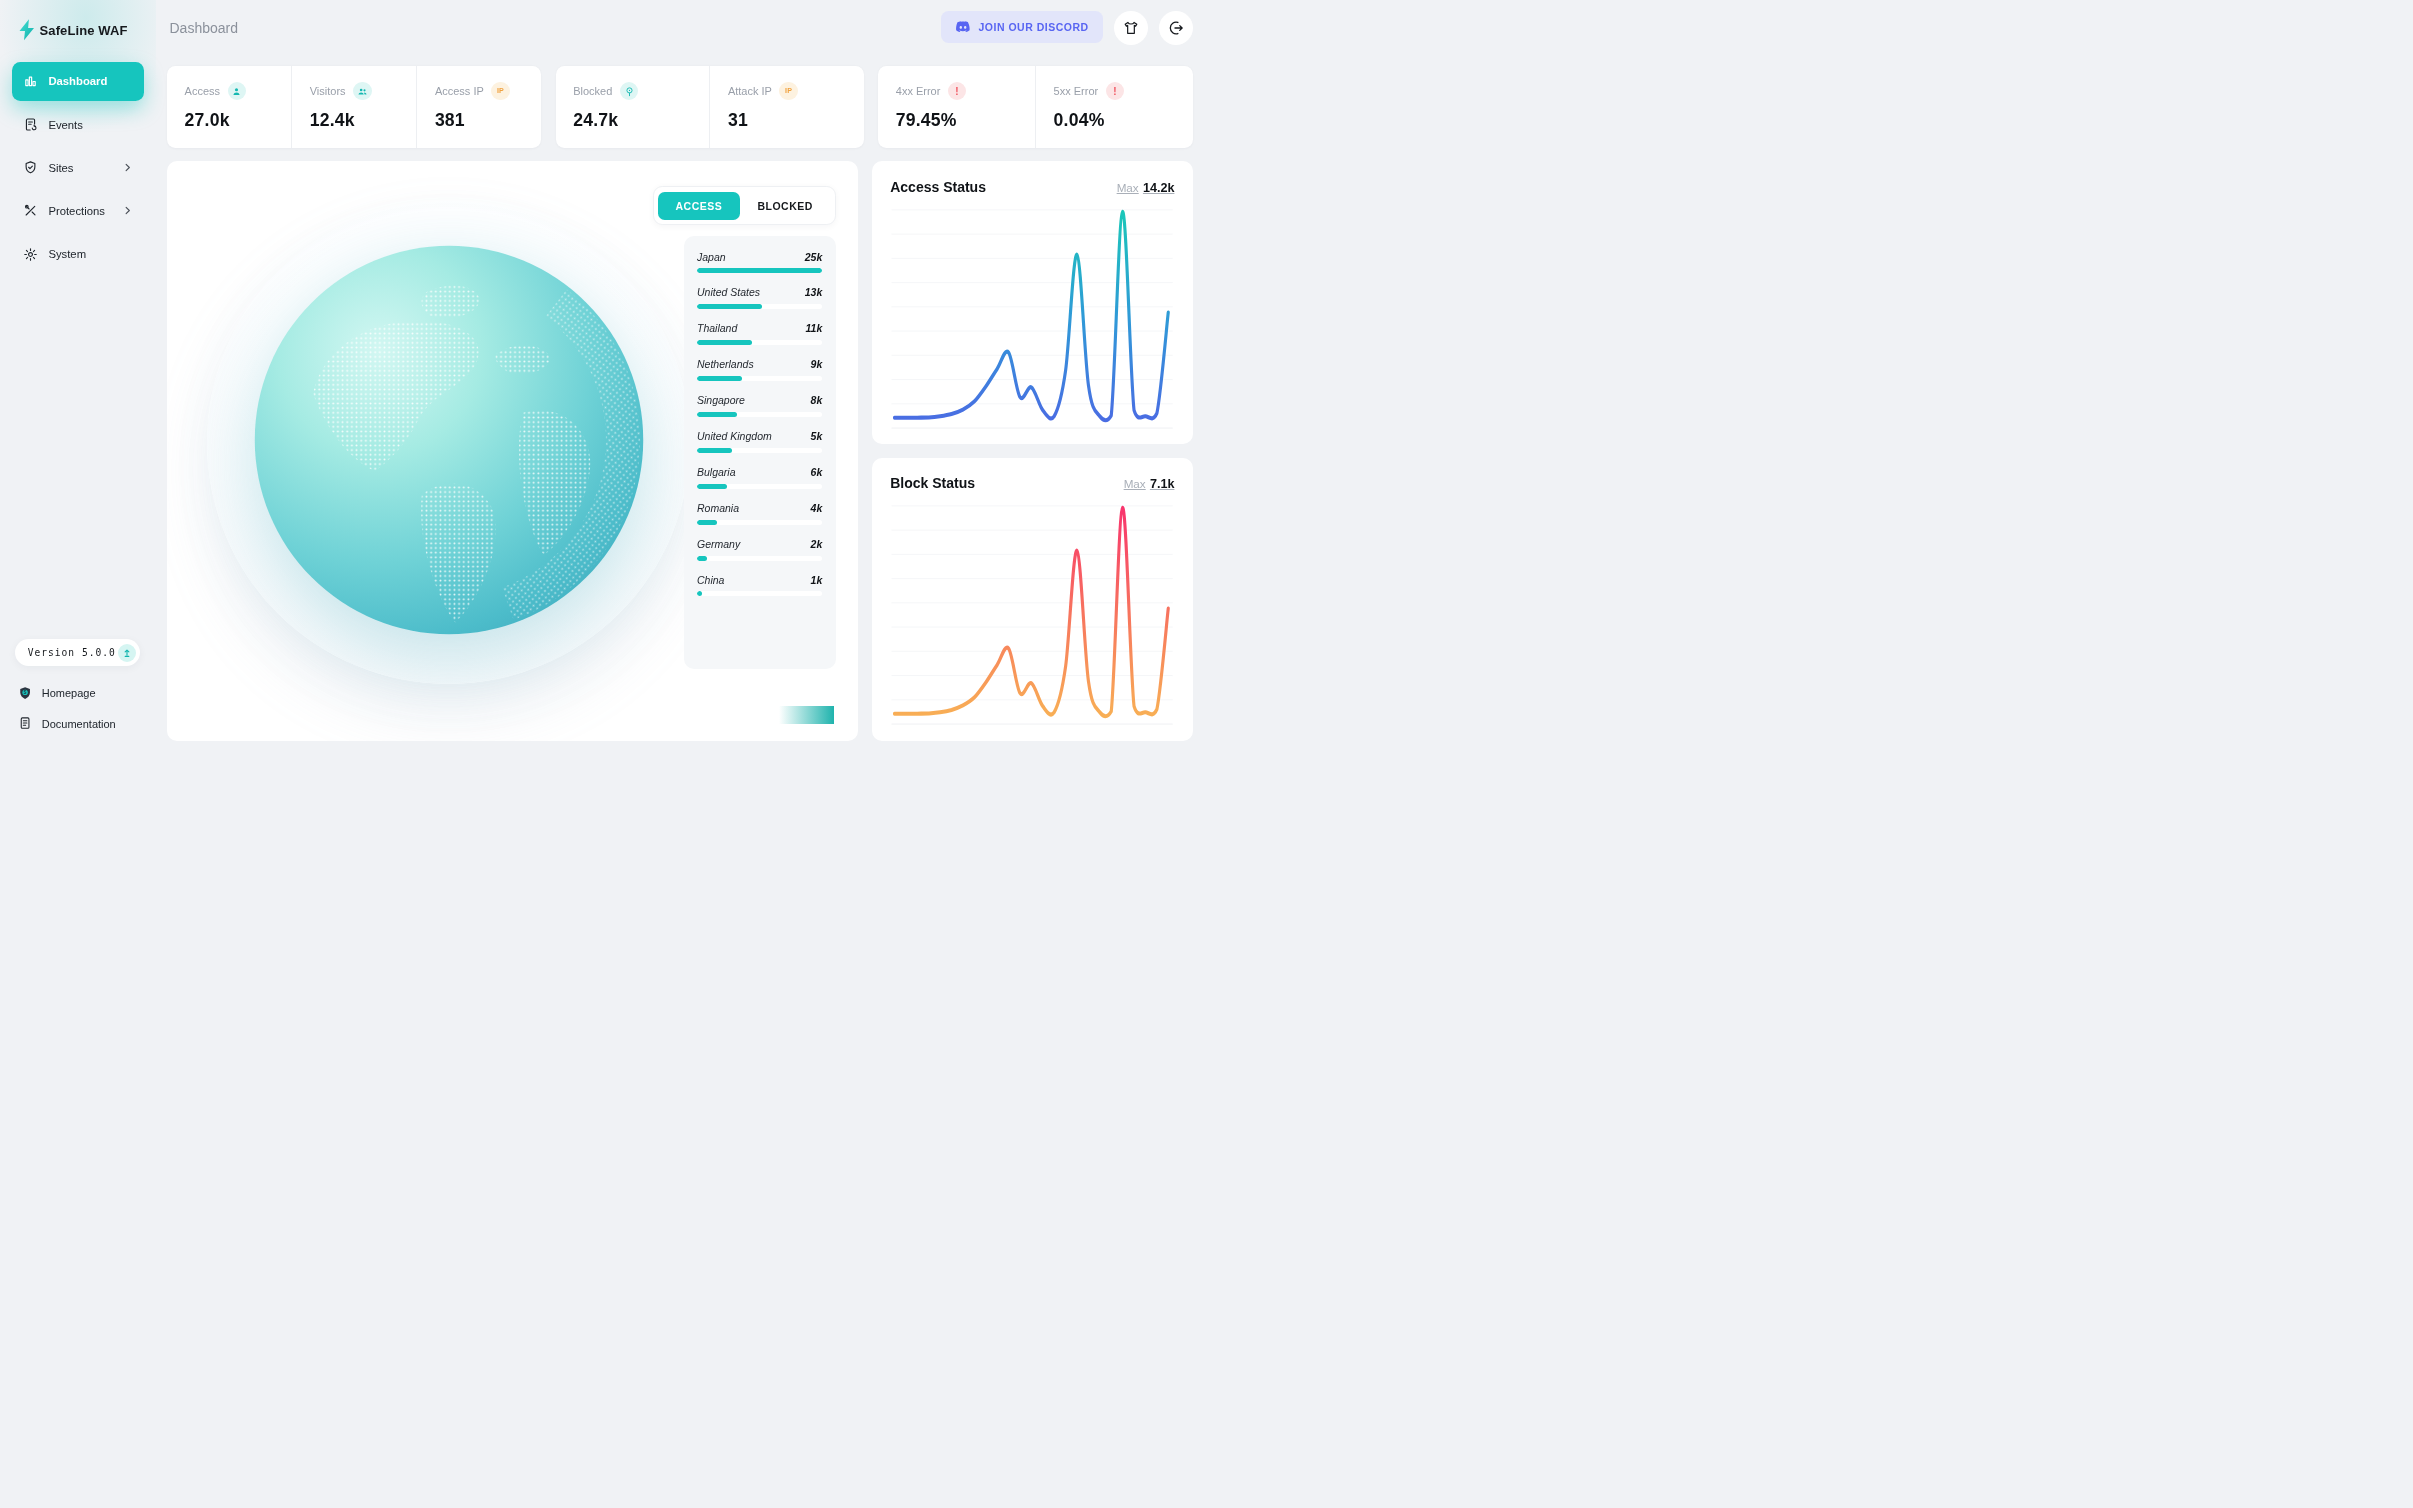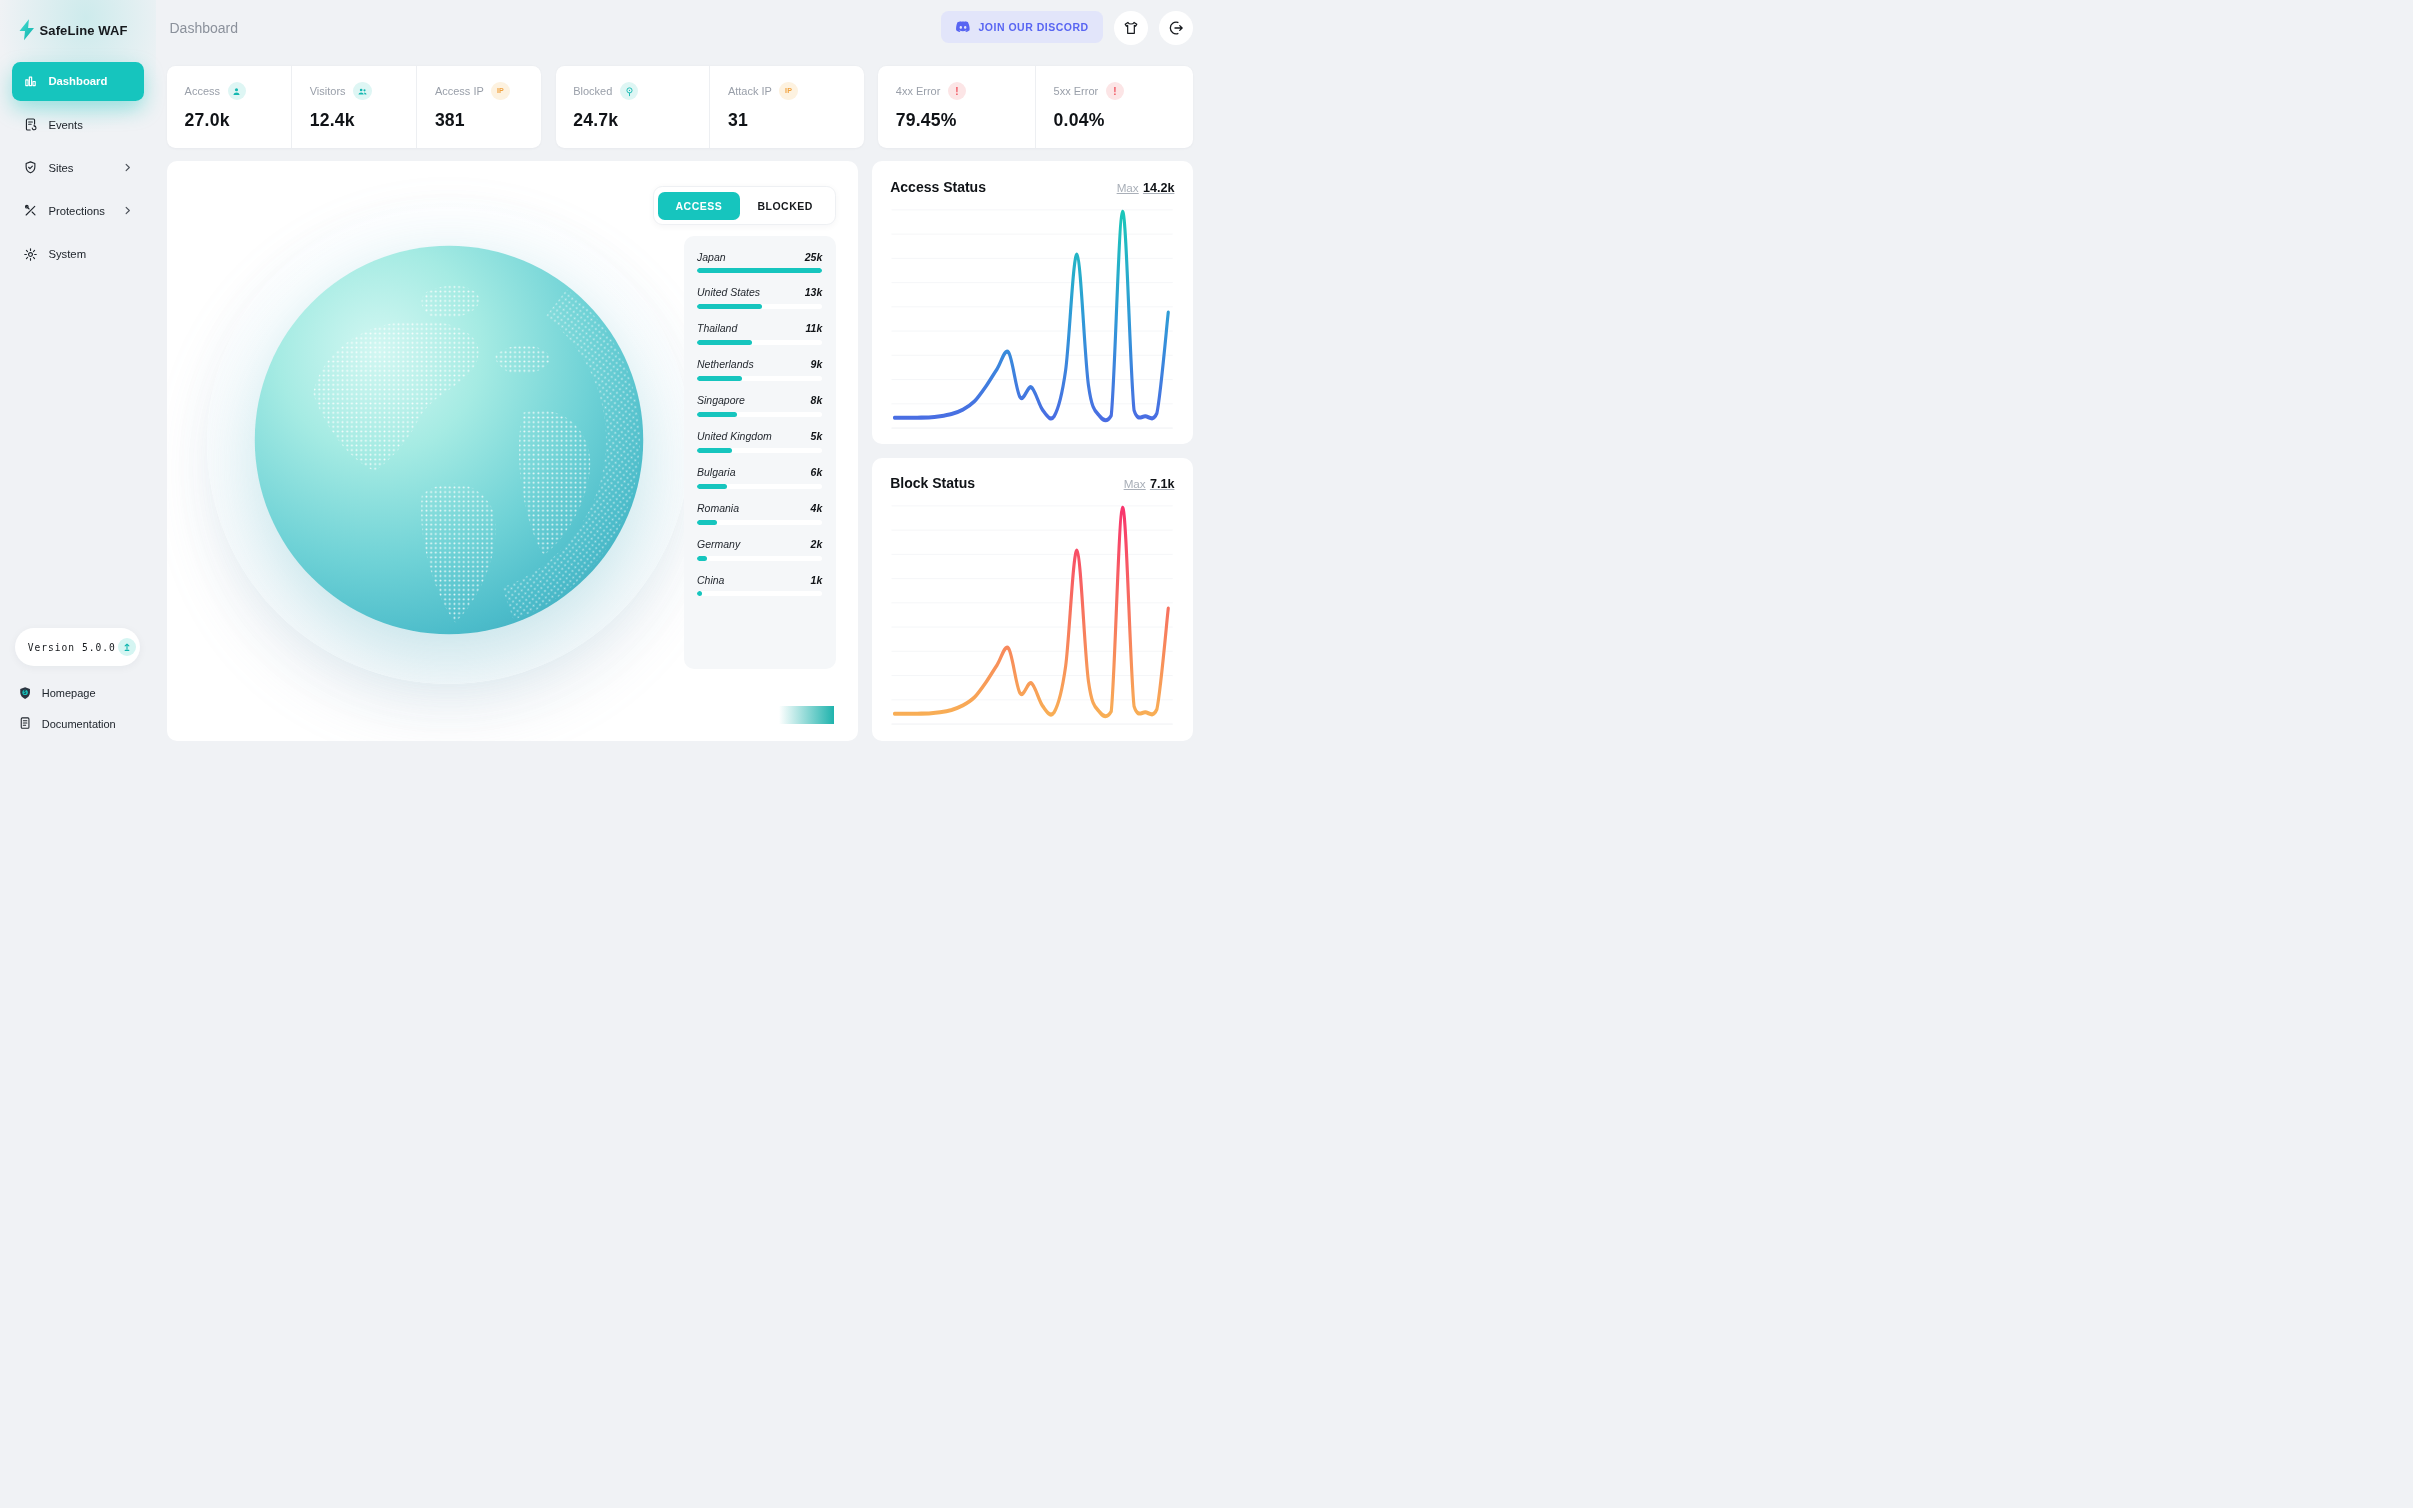--- a/index.html
+++ b/index.html
@@ -32,21 +32,21 @@
     border-radius:8.4px; font-size:11.3px; font-weight:500; color:#20262d; cursor:pointer;
   }
   .nav-item svg { width:15px; height:15px; flex-shrink:0; }
   .nav-item .chev { margin-left:auto; width:11px; height:11px; color:#494f57; }
   .nav-item.active {
     background:#16c5be; color:#fff; font-weight:600;
     box-shadow:0 8.4px 20px rgba(22,197,190,.38);
   }
   .sidebar-bottom { margin-top:auto; position:relative; }
   .version-pill {
-    background:#fff; border-radius:837px; height:38px; display:inline-flex; align-items:center;
+    background:#fff; border-radius:837px; height:27px; display:inline-flex; align-items:center;
     gap:2px; padding:0 4.2px 0 12.6px; font-family:"DejaVu Sans Mono", monospace;
     font-size:9.6px; letter-spacing:1px; color:#15181c; cursor:pointer;
     box-shadow:0 1.7px 8.4px rgba(20,40,60,.05); margin-left:3.4px;
   }
   .version-up {
     width:18.4px; height:18.4px; border-radius:50%; background:#d5f5f2;
     display:flex; align-items:center; justify-content:center; color:#10b5ae;
   }
   .version-up svg { width:10px; height:10px; }
   .side-links { margin-top:13.4px; display:flex; flex-direction:column; gap:3.4px; }

